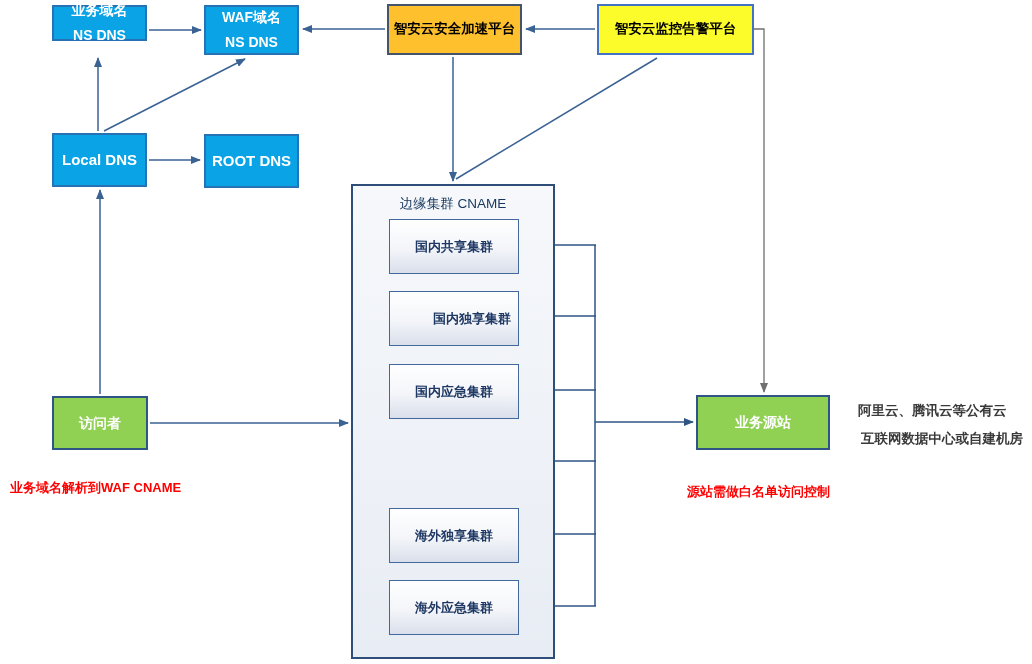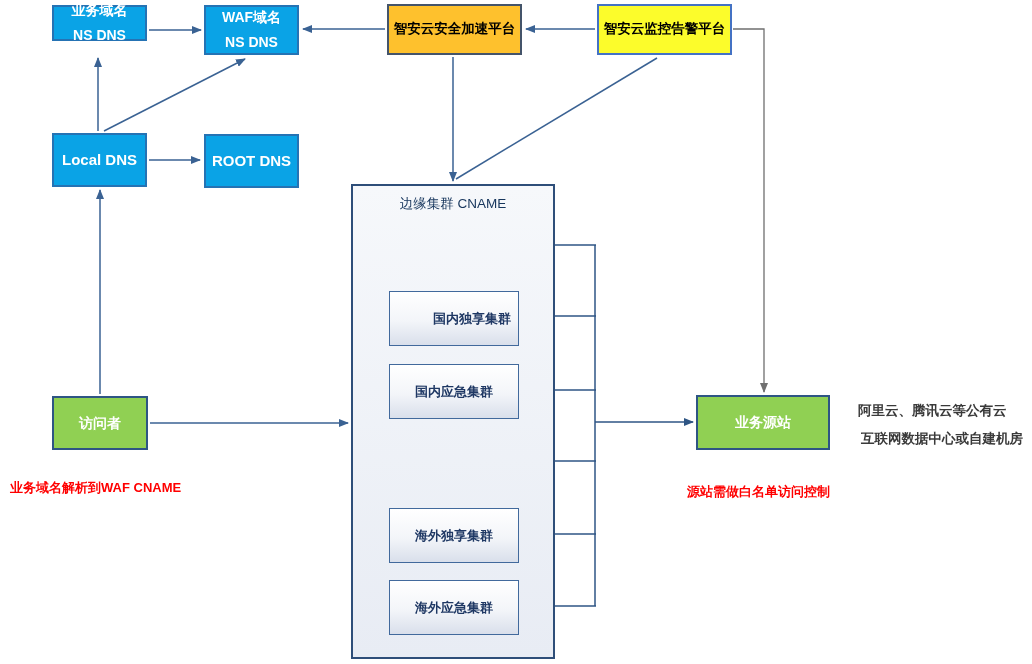--- a/index.html
+++ b/index.html
@@ -98,38 +98,39 @@
 
   <div class="node node-blue" style="left:204px; top:5px; width:95px; height:50px;">
     <span class="l">WAF域名</span>
     <span class="l">NS DNS</span>
   </div>
 
   <div class="node node-orange" style="left:387px; top:4px; width:135px; height:51px;">
     <span>智安云安全加速平台</span>
   </div>
 
-  <div class="node node-yellow" style="left:597px; top:4px; width:135px; height:51px;">
+  <div class="node node-yellow" style="left:597px; top:4px; width:157px; height:51px;">
     <span>智安云监控告警平台</span>
   </div>
 
   <div class="node node-blue" style="left:52px; top:133px; width:95px; height:54px; font-size:15px;">
     <span>Local DNS</span>
   </div>
 
   <div class="node node-blue" style="left:204px; top:134px; width:95px; height:54px; font-size:15px;text-align:right;">
     <span>ROOT DNS</span>
   </div>
 
   <div class="node node-green" style="left:52px; top:396px; width:96px; height:54px;">
     <span>访问者</span>
   </div>
 
   <div class="cluster-container">
     <div class="cluster-title">边缘集群 CNAME</div>
+    <div class="cluster-box" style="top:33px;">国内共享集群</div>
     <div class="cluster-box" style="top:105px;padding-left:36px;">国内独享集群</div>
     <div class="cluster-box" style="top:178px;">国内应急集群</div>
     <div class="cluster-box" style="top:322px;">海外独享集群</div>
     <div class="cluster-box" style="top:394px;">海外应急集群</div>
   </div>
 
   <div class="node node-green" style="left:696px; top:395px; width:134px; height:55px;">
     <span>业务源站</span>
   </div>
 

